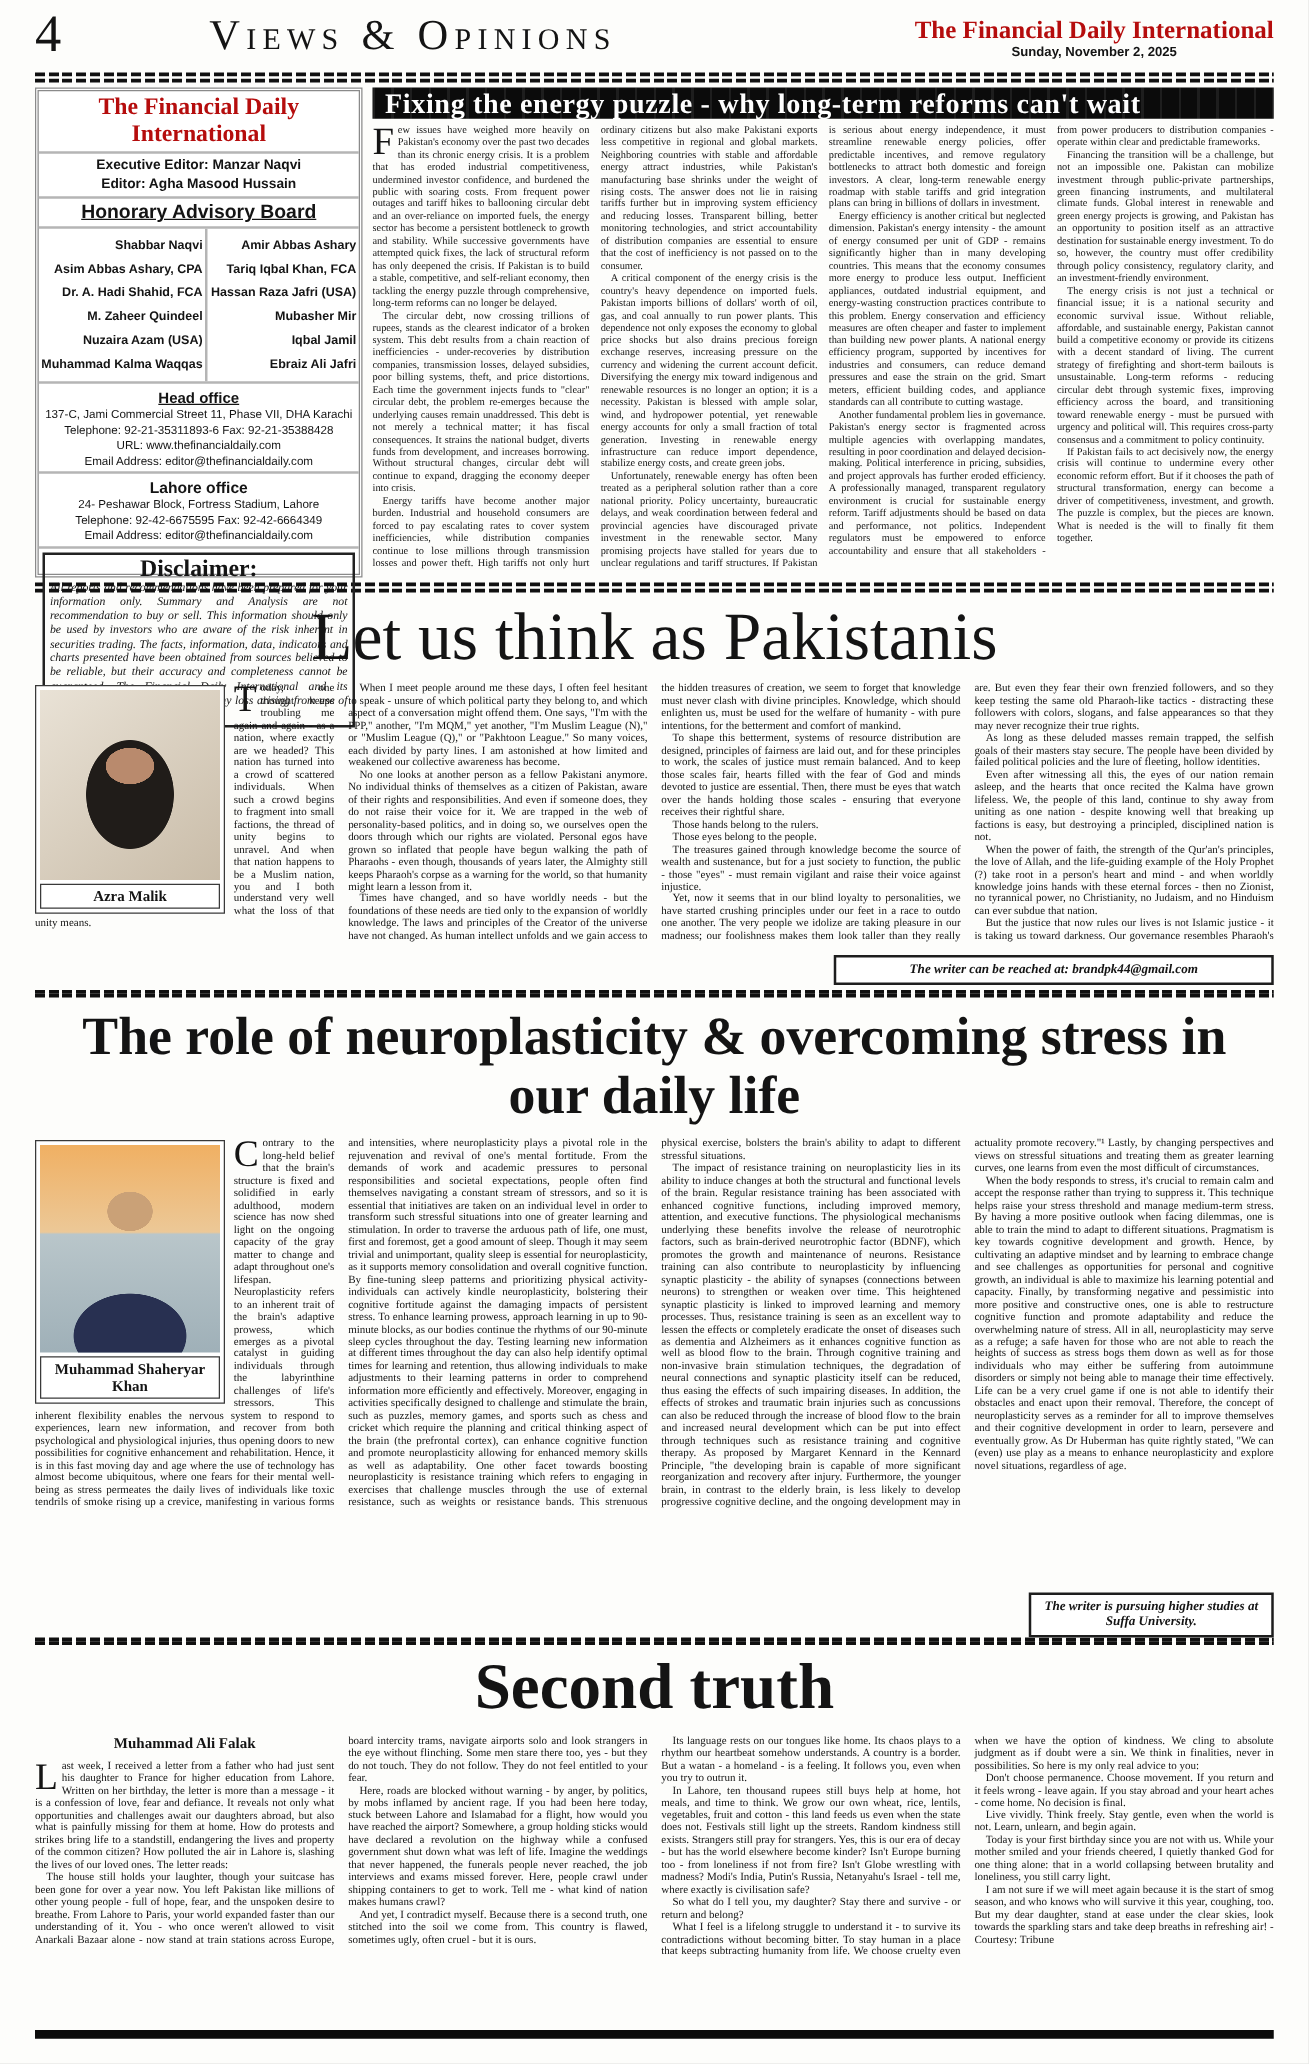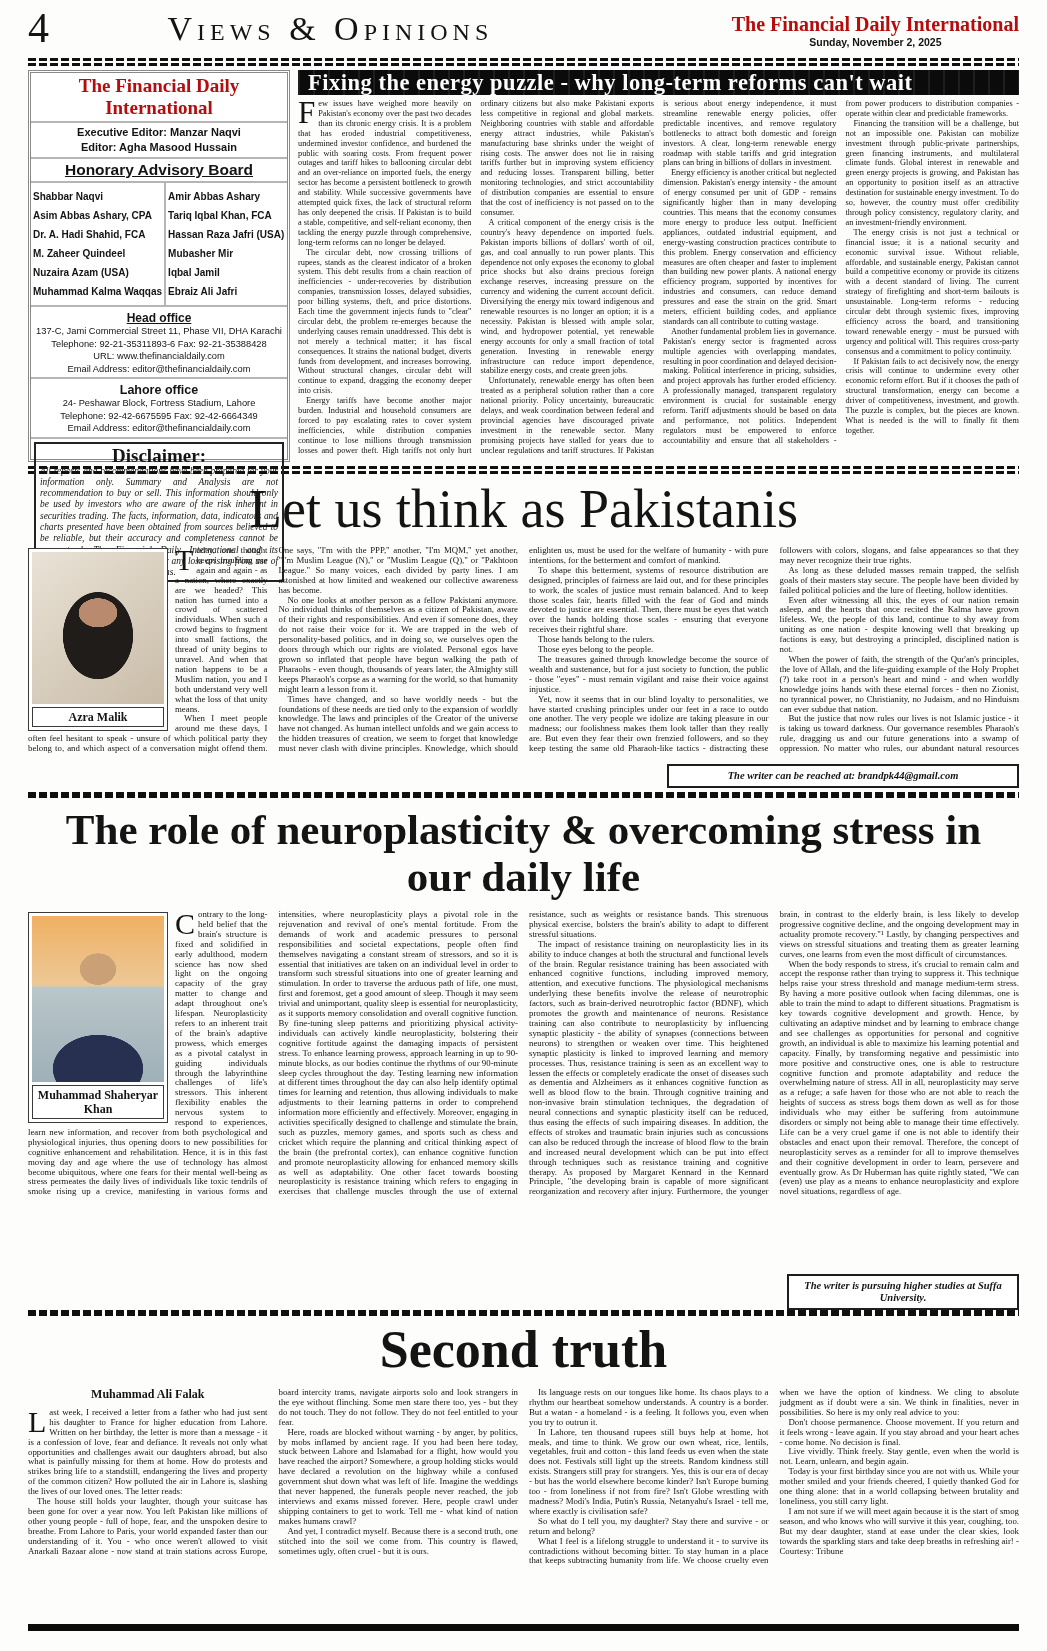--- a/index.html
+++ b/index.html
@@ -25,21 +25,21 @@
   .topwrap{display:flex;gap:8px;padding:4px 28px 0 28px;}
 
   
   .mast{width:262px;flex:0 0 262px;border:3px double #8a8a8a;background:#fff;
         font-family:"Liberation Sans",sans-serif;font-size:10px;height:392px;box-sizing:border-box;}
   .mast .sec{border-bottom:2px solid #b5b5b5;padding:2px 4px;text-align:center;}
   .mast-title{color:#b50d0d;font-family:"Liberation Serif",serif;font-weight:bold;font-size:19px;padding:3px 2px 2px 2px;}
   .ed-line{font-weight:bold;font-size:11px;line-height:15px;}
   .board-title{font-weight:bold;font-size:15.5px;text-decoration:underline;padding:3px 0;}
   .board-cols{display:flex;border-bottom:2px solid #b5b5b5;}
-  .board-col{flex:1;padding:4px 2px;text-align:left;}
+  .board-col{flex:1;padding:4px 2px;text-align:right;}
   .board-col + .board-col{border-left:2px solid #b5b5b5;}
   .board-name{font-weight:bold;font-size:10px;line-height:19px;white-space:nowrap;}
   .office-title{font-weight:bold;font-size:12px;text-decoration:underline;padding-top:2px;}
   .office-title.nound{text-decoration:none;font-size:12.5px;}
   .office-line{font-size:9.3px;line-height:12.5px;}
   .disc{border:2px solid #222;margin:3px;padding:1px 4px 2px 4px;font-family:"Liberation Serif",serif;}
   .disc-title{text-align:center;font-weight:bold;font-size:19px;line-height:21px;}
   .disc-text{font-style:italic;font-size:9.4px;line-height:11.3px;text-align:justify;}
 
   
@@ -60,36 +60,36 @@
 
   .artwrap{position:relative;margin:0 28px;}
   .body4{column-count:4;column-gap:11px;text-align:justify;font-size:8.8px;line-height:9.9px;overflow:hidden;}
   .body4 p{margin:0;text-indent:9px;}
   .body4 p.first{text-indent:0;}
   .body4 p.dc::first-letter{float:left;font-size:30px;line-height:25px;padding:1px 3px 0 0;}
   .pak-body{height:212px;}
   .neuro-body{height:396px;}
   .second-body{height:232px;}
 
-  .author-fig{float:left;width:140px;border:1.5px solid #3a3a3a;padding:3px;margin:2px 7px 3px 0;
+  .author-fig{float:left;width:152px;border:1.5px solid #3a3a3a;padding:3px;margin:2px 7px 3px 0;
               background:#fff;box-sizing:border-box;}
   .photo{height:152px;}
   .photo.azra{background:
       radial-gradient(ellipse 32px 24px at 50% 40%,#b98a6d 0 60%,rgba(0,0,0,0) 61%),
       radial-gradient(ellipse 58px 72px at 50% 55%,#201c19 0 60%,rgba(0,0,0,0) 61%),
       linear-gradient(140deg,#e9e2d6 0%,#c9bca8 100%);}
   .photo.khan{height:166px;background:
       radial-gradient(ellipse 30px 26px at 50% 32%,#caa177 0 60%,rgba(0,0,0,0) 61%),
       radial-gradient(ellipse 64px 48px at 50% 92%,#283051 0 70%,rgba(0,0,0,0) 71%),
       linear-gradient(#f0b063 0%,#ecc897 42%,#b9c6ca 43%,#9fb0b8 100%);}
   .caption{border:1.5px solid #3a3a3a;margin-top:3px;text-align:center;font-weight:bold;
            font-size:12px;line-height:14px;padding:2px 0;font-family:"Liberation Serif",serif;}
   .credit-box{position:absolute;right:0;bottom:0;width:352px;border:2px solid #1d1d1d;background:#fff;
       text-align:center;font-weight:bold;font-style:italic;font-size:10.5px;line-height:12px;padding:4px 6px;box-sizing:border-box;}
-  .credit-box.neuro{width:232px;margin-top:44px;}
+  .credit-box.neuro{width:196px;margin-top:44px;}
 
   .byline{text-align:center;font-weight:bold;font-size:12px;margin:2px 0 8px 0;}
 
   .botbar{height:7px;background:#0b0b0b;margin:4px 28px 0 28px;}
   .gap2{height:4px;}
 </style>
 </head>
 <body>
 
 <div class="page">

